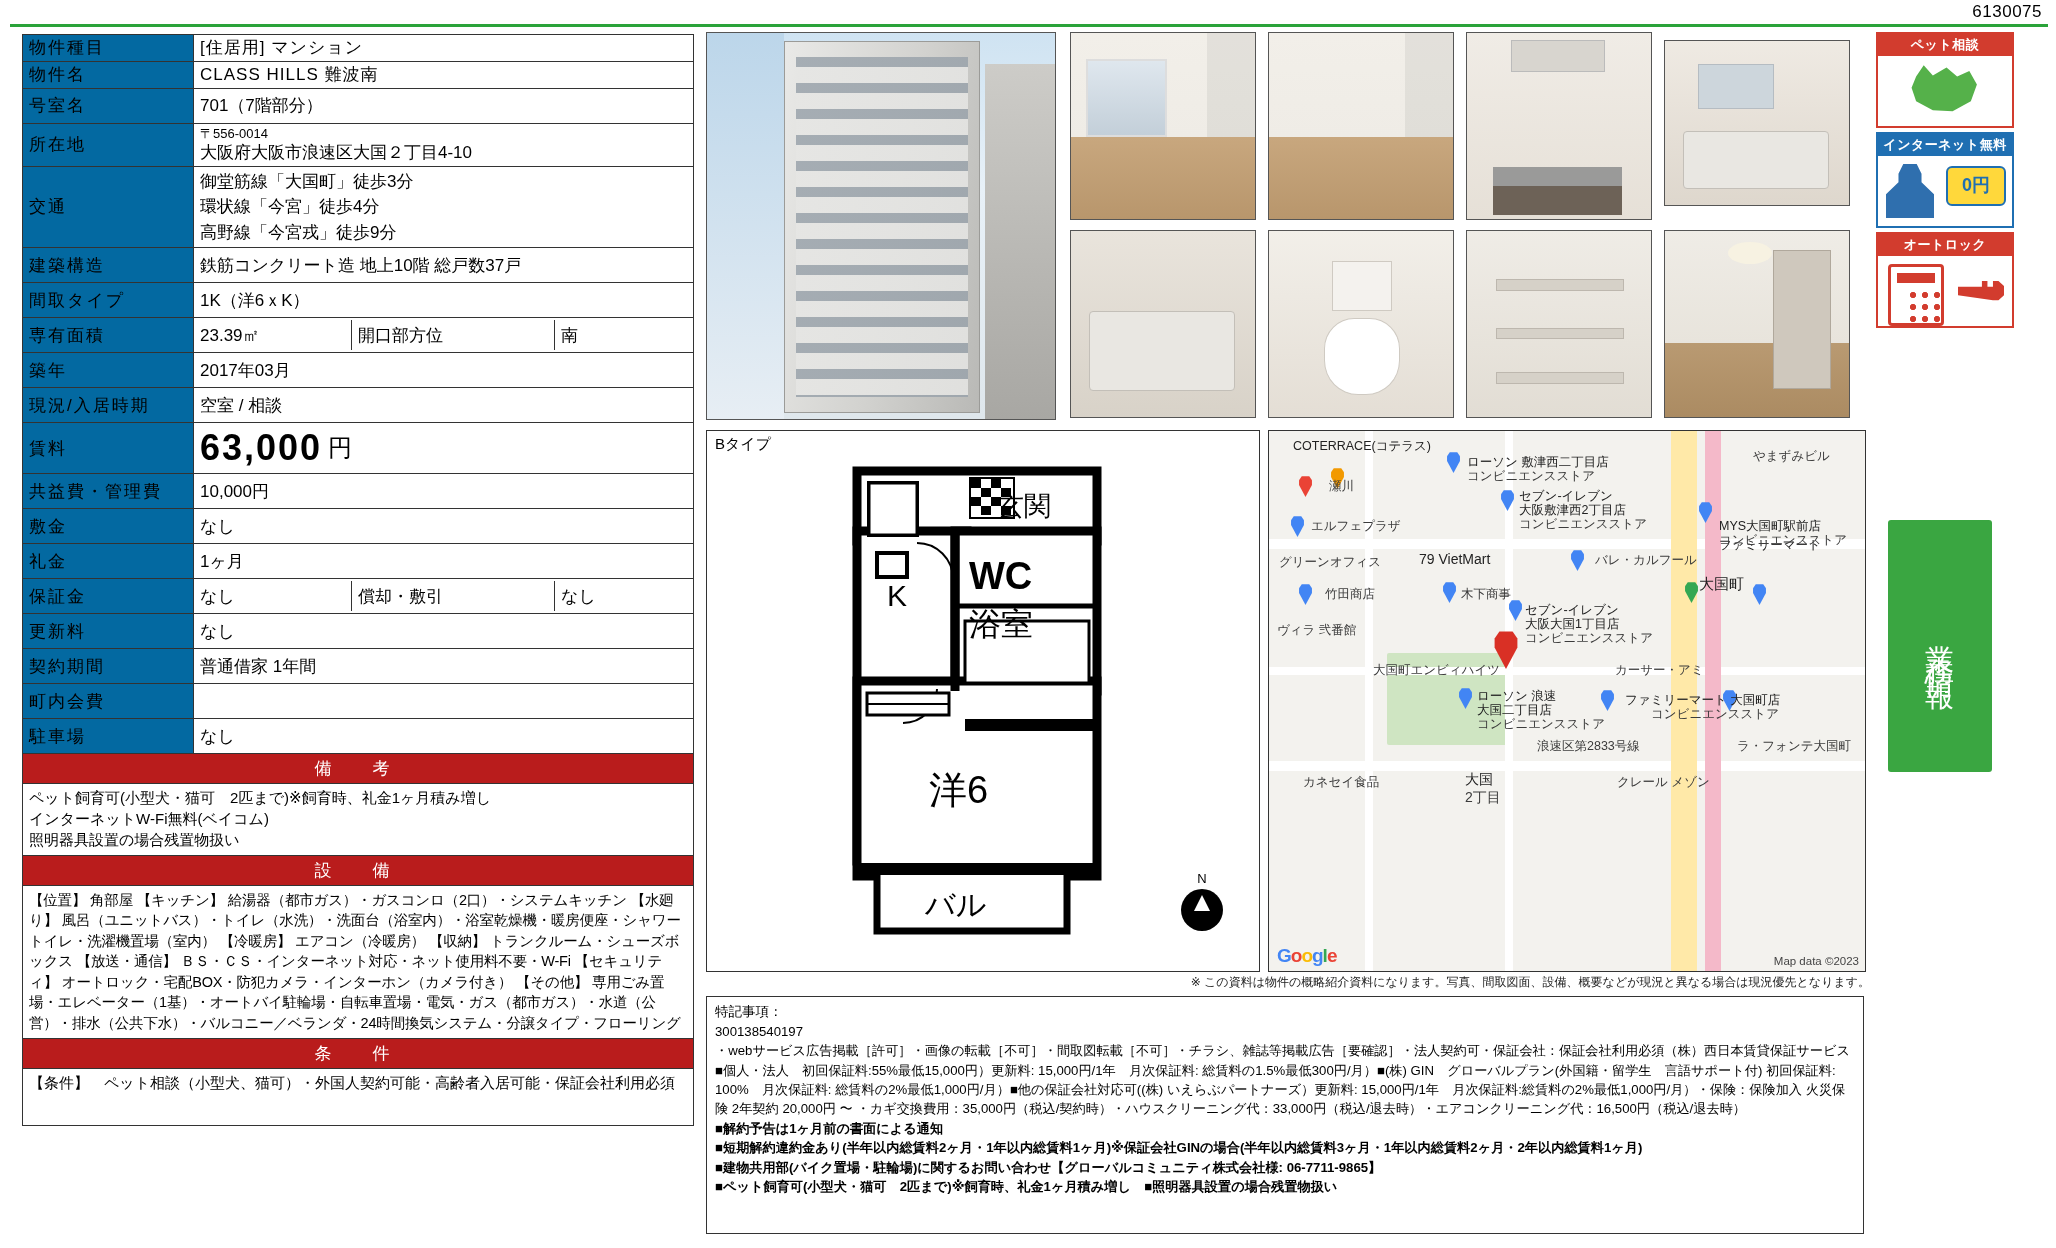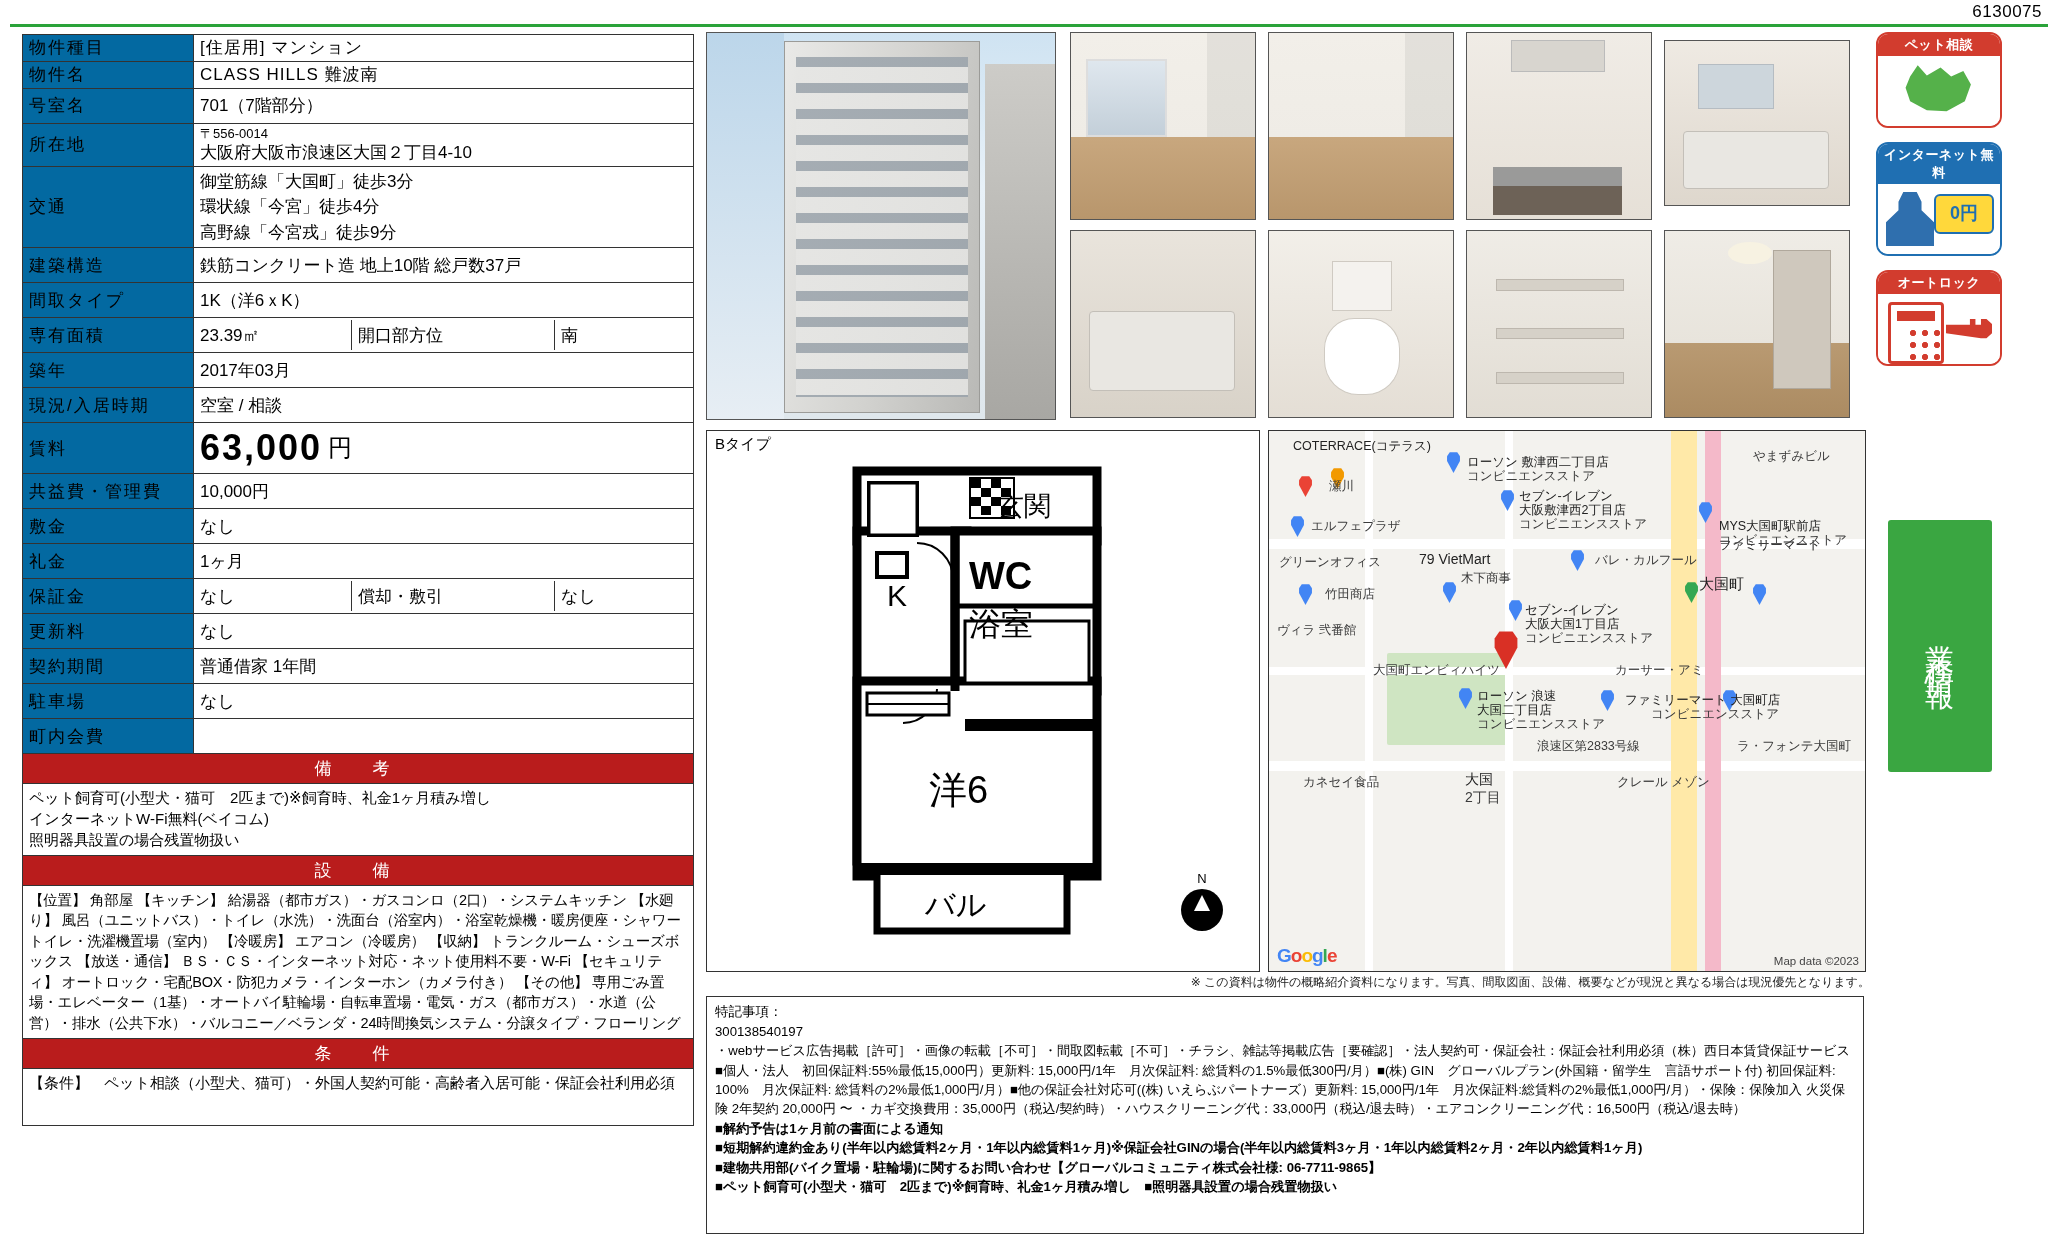--- a/index.html
+++ b/index.html
@@ -95,22 +95,22 @@
   .hall{
     width:100%;height:100%;background:linear-gradient(180deg,#efece6 0%,#e8e4dc 60%,#b99a72 60%,#ab8b62 100%);position:relative;
   }
   .hall .door{position:absolute;right:10%;top:10%;width:30%;height:74%;background:#cfc8bd;border:1px solid #b0a89c;}
   .hall .light{position:absolute;left:34%;top:6%;width:24%;height:12%;background:#f7f2e2;border-radius:50%;}
   .ph-bathroom2{background:linear-gradient(180deg,#e9e4dc,#d8d2c8);}
 
   
   .badges{position:absolute;left:1876px;top:32px;width:128px;}
   .badge{
-    width:126px;box-sizing:border-box;border:2px solid #d23c2e;border-radius:12px;
-    margin-bottom:14px;background:#fff;overflow:hidden;
+    width:138px;box-sizing:border-box;border:2px solid #d23c2e;border-radius:0;
+    margin-bottom:4px;background:#fff;overflow:hidden;
   }
   .badge .bhead{
     background:#d23c2e;color:#fff;font-size:13px;text-align:center;padding:2px 0;letter-spacing:.5px;font-weight:bold;
   }
   .badge.blue{border-color:#1f6fb2;}
   .badge.blue .bhead{background:#1f6fb2;}
   .badge .bbody{height:70px;position:relative;background:#fff;}
   .pet-shape{position:absolute;left:50%;top:6px;transform:translateX(-50%);width:76px;height:56px;background:#55b14a;
     clip-path:polygon(12% 26%,22% 6%,34% 24%,52% 10%,66% 26%,82% 16%,92% 40%,84% 70%,60% 88%,34% 86%,12% 70%,6% 46%);}
   .net-person{position:absolute;left:8px;top:8px;width:48px;height:54px;background:#2f6fae;
@@ -269,26 +269,26 @@
   </tr>
   <tr class="rowh-sm">
     <td class="lbl">更新料</td>
     <td>なし</td>
   </tr>
   <tr class="rowh-sm">
     <td class="lbl">契約期間</td>
     <td>普通借家 1年間</td>
   </tr>
   <tr class="rowh-sm">
+    <td class="lbl">町内会費</td>
+    <td></td>
+  </tr>
+  <tr class="rowh-sm">
     <td class="lbl">駐車場</td>
     <td>なし</td>
-  </tr>
-  <tr class="rowh-sm">
-    <td class="lbl">町内会費</td>
-    <td></td>
   </tr>
 </tbody>
     </table>
 
 <div class="band">備　考</div>
 <div class="freebox" style="white-space:pre-line;">ペット飼育可(小型犬・猫可　2匹まで)※飼育時、礼金1ヶ月積み増し
 インターネットW-Fi無料(ベイコム)
 照明器具設置の場合残置物扱い</div>
 
 <div class="band">設　備</div>
@@ -494,21 +494,21 @@
   <div class="mlabel b" style="left:250px;top:72px;">大阪敷津西2丁目店</div>
   <div class="mlabel" style="left:250px;top:86px;">コンビニエンスストア</div>
   <div class="mlabel b" style="left:450px;top:74px;margin-top:33px;">ファミリーマート</div>
   <div class="mlabel b" style="left:450px;top:88px;">MYS大国町駅前店</div>
   <div class="mlabel" style="left:450px;top:102px;">コンビニエンスストア</div>
   <div class="mlabel" style="left:42px;top:88px;">エルフェプラザ</div>
   <div class="mlabel" style="left:10px;top:124px;">グリーンオフィス</div>
   <div class="mlabel b" style="left:150px;top:120px;font-size:14px;">79 VietMart</div>
   <div class="mlabel" style="left:326px;top:122px;">バレ・カルフール</div>
   <div class="mlabel" style="left:56px;top:156px;">竹田商店</div>
-  <div class="mlabel" style="left:192px;top:140px;font-family:Liberation Serif, serif;">木下商事</div>
+  <div class="mlabel" style="left:192px;top:156px;font-family:Liberation Serif, serif;">木下商事</div>
   <div class="mlabel b" style="left:430px;top:144px;font-size:15px;">大国町</div>
   <div class="mlabel b" style="left:256px;top:172px;">セブン-イレブン</div>
   <div class="mlabel b" style="left:256px;top:186px;">大阪大国1丁目店</div>
   <div class="mlabel" style="left:256px;top:200px;">コンビニエンスストア</div>
   <div class="mlabel" style="left:8px;top:192px;">ヴィラ 弐番館</div>
   <div class="mlabel" style="left:104px;top:232px;">大国町エンビィハイツ</div>
   <div class="mlabel" style="left:346px;top:232px;">カーサー・アミ</div>
   <div class="mlabel b" style="left:208px;top:258px;">ローソン 浪速</div>
   <div class="mlabel b" style="left:208px;top:272px;">大国二丁目店</div>
   <div class="mlabel" style="left:208px;top:286px;">コンビニエンスストア</div>

